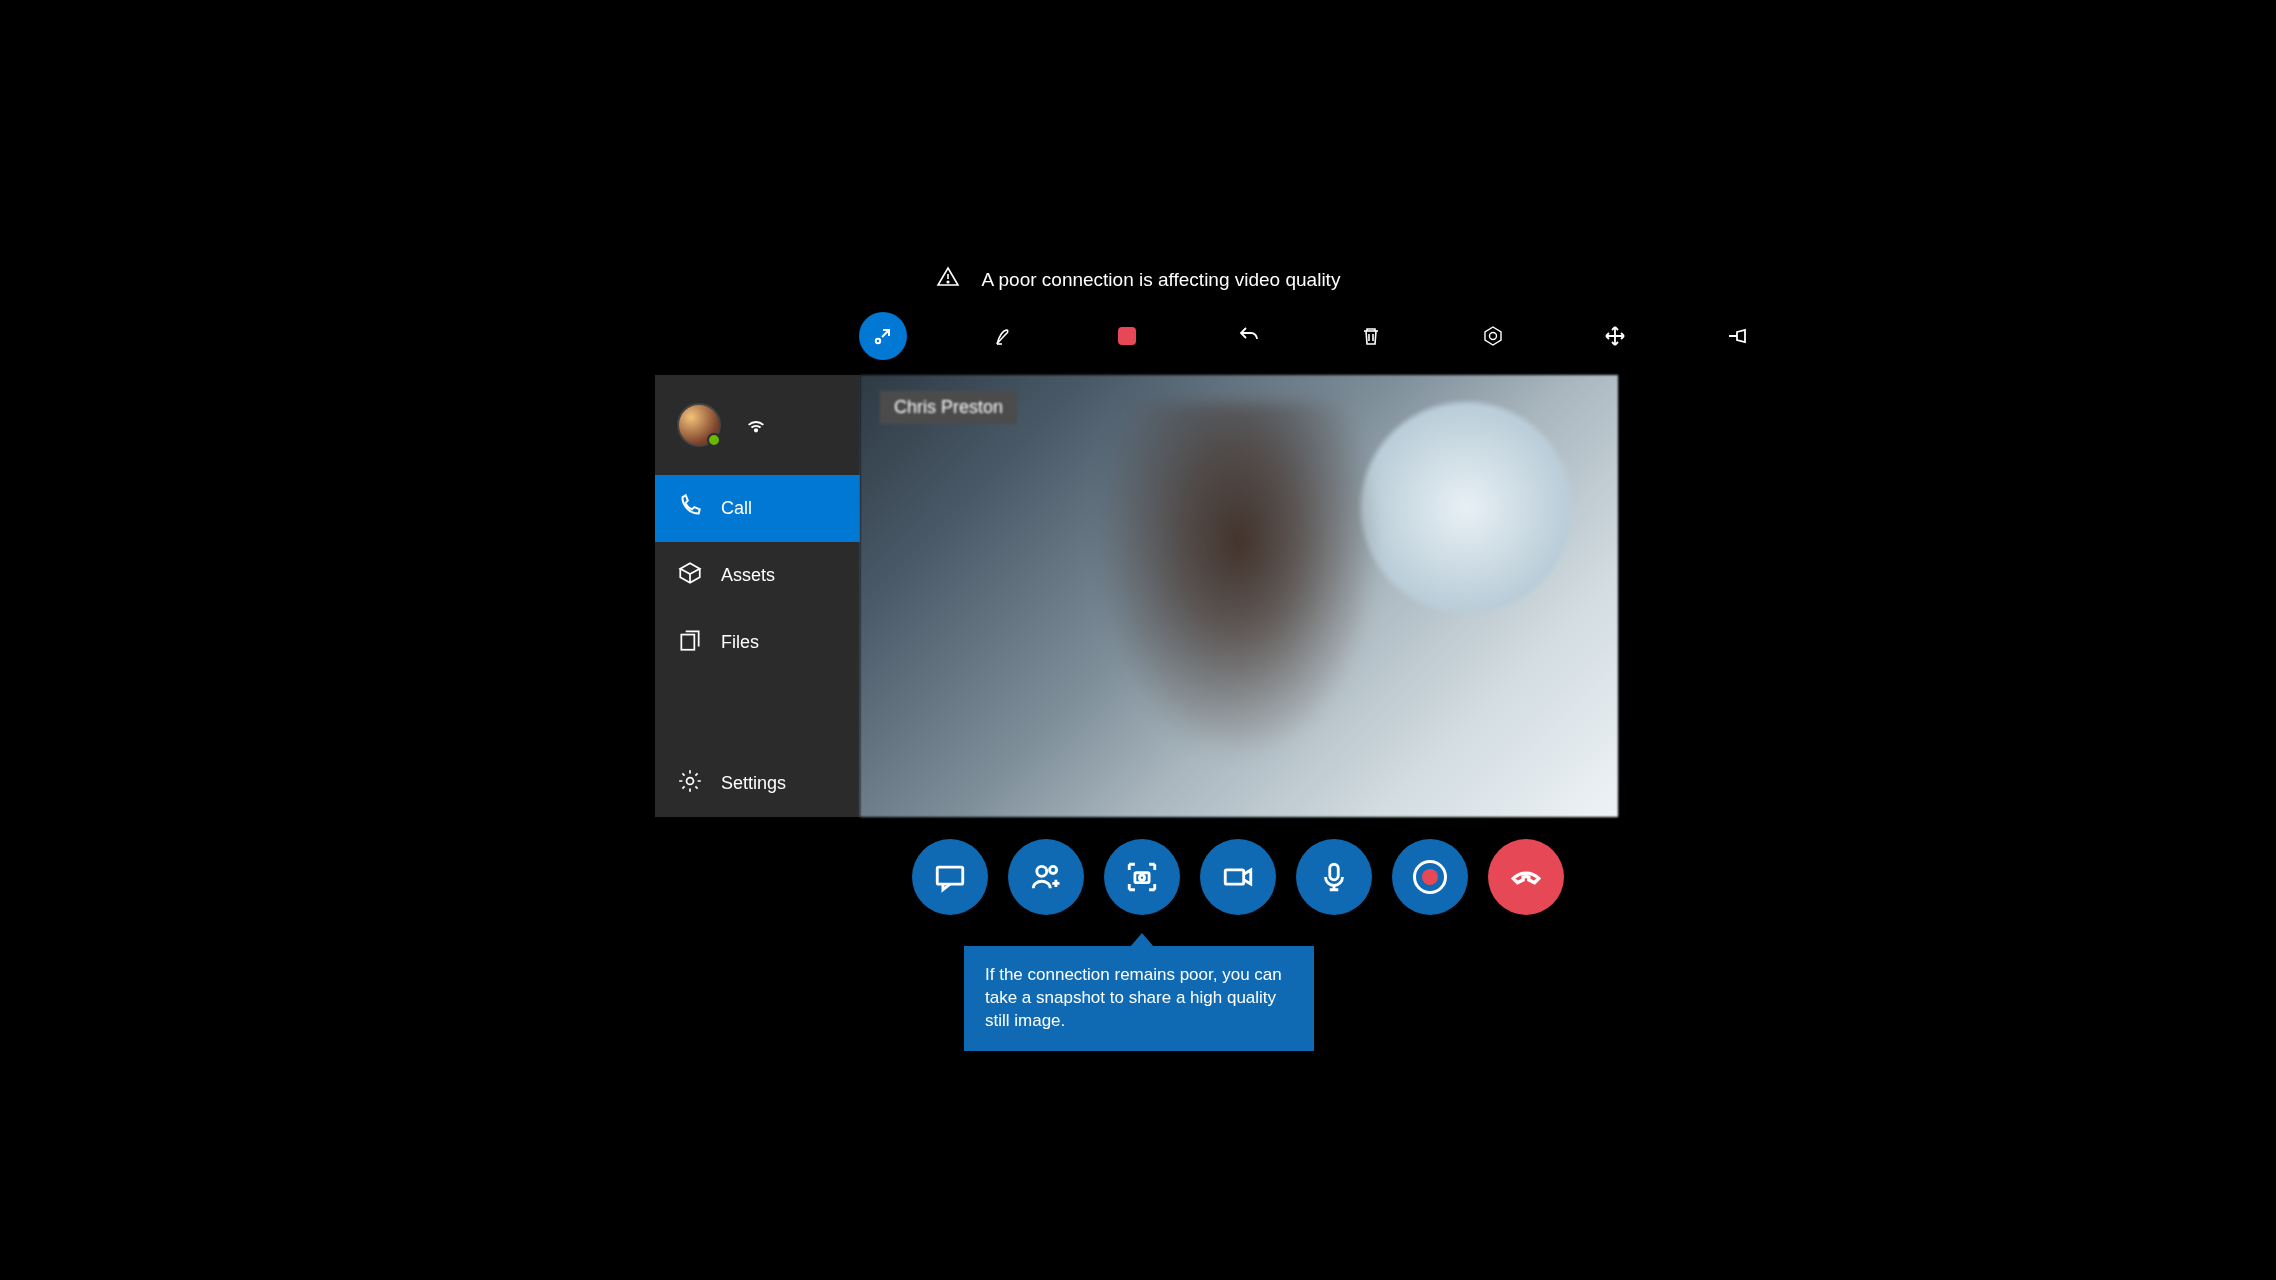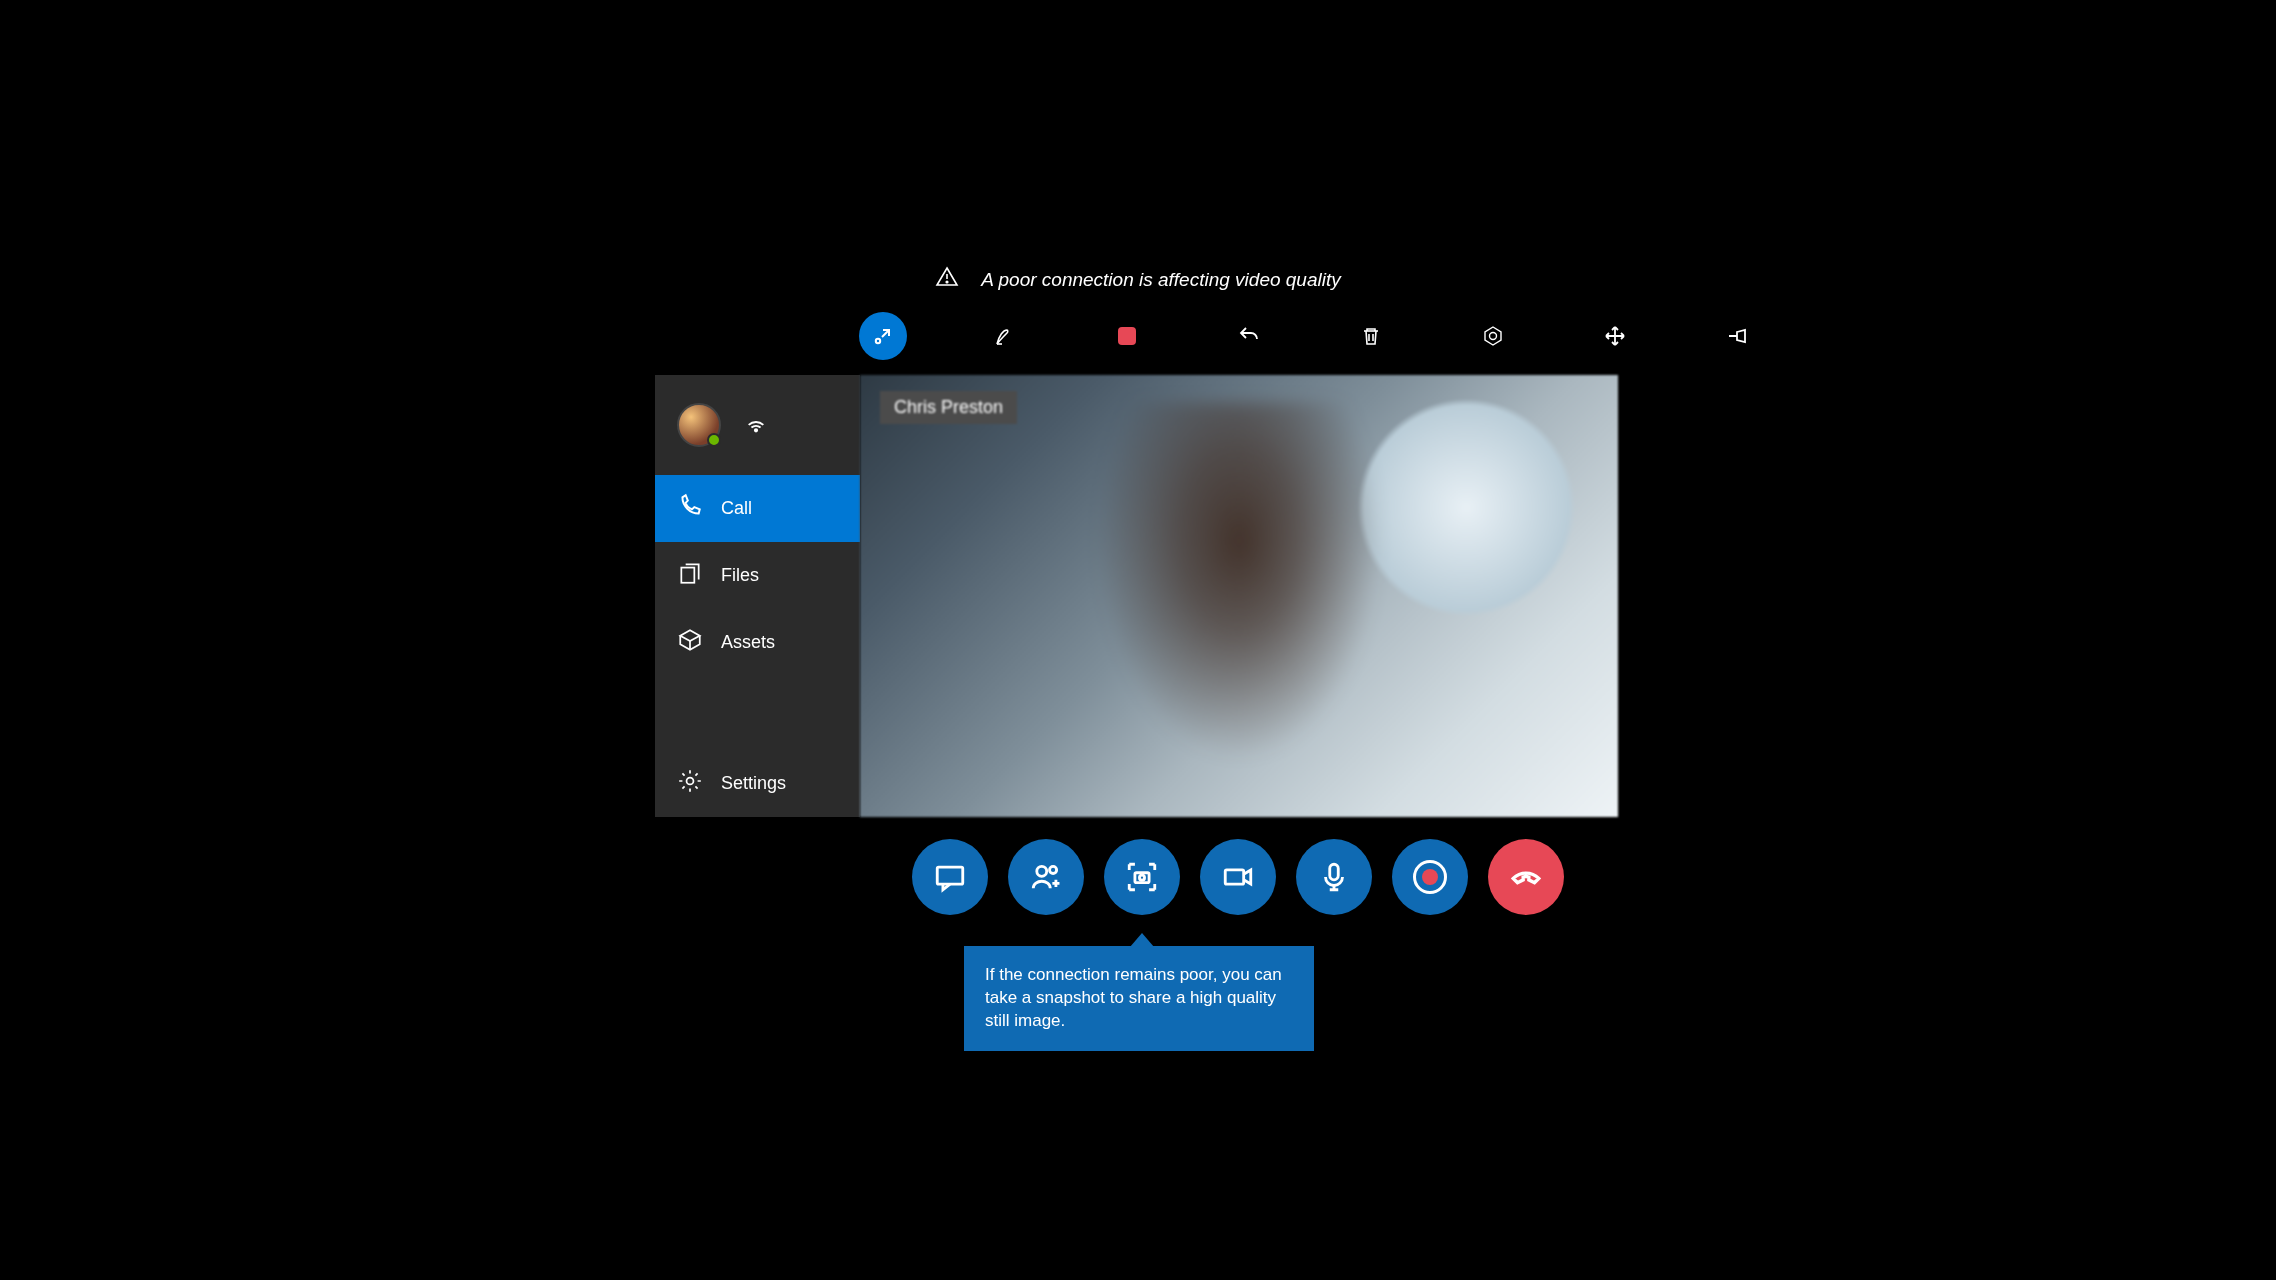--- a/index.html
+++ b/index.html
@@ -26,21 +26,20 @@
   .warn {
     position: absolute;
     left: 0; right: 0;
     top: 30px;
     display: flex;
     align-items: center;
     justify-content: center;
     gap: 22px;
     font-size: 19px;
     font-weight: 400;
-    font-style: italic;
   }
   .warn svg { width: 24px; height: 24px; }
 
   
   .toolbar {
     position: absolute;
     top: 77px;
     left: 450px;
     display: flex;
     align-items: center;
@@ -269,35 +268,35 @@
           <span>
             <svg viewBox="0 0 24 24" fill="none" stroke="#fff" stroke-width="1.8">
               <path d="M5 4c0 8 7 15 15 15l1-4-5-2-2 2c-3-1-5-3-6-6l2-2-2-5Z"></path>
             </svg>
           </span>
           <span>Call</span>
         </li>
         <li>
           <span>
             <svg viewBox="0 0 24 24" fill="none" stroke="#fff" stroke-width="1.6">
-              <rect x="4" y="7" width="12" height="14"></rect>
-                <path d="M8 4 H20 V18"></path>
-            </svg>
-          </span>
-          <span>Files</span>
-        </li>
-        <li>
-          <span>
-            <svg viewBox="0 0 24 24" fill="none" stroke="#fff" stroke-width="1.6">
               <path d="M12 3 L21 8 L12 13 L3 8 Z"></path>
                 <path d="M3 8 V16 L12 21 L21 16 V8"></path>
               <path d="M12 13 V21"></path>
             </svg>
           </span>
           <span>Assets</span>
+        </li>
+        <li>
+          <span>
+            <svg viewBox="0 0 24 24" fill="none" stroke="#fff" stroke-width="1.6">
+              <rect x="4" y="7" width="12" height="14"></rect>
+                <path d="M8 4 H20 V18"></path>
+            </svg>
+          </span>
+          <span>Files</span>
         </li>
       </ul>
       <div class="spacer"></div>
       <ul class="nav">
         <li>
           <span>
             <svg viewBox="0 0 24 24" fill="none" stroke="#fff" stroke-width="1.6">
               <circle cx="12" cy="12" r="3.2"></circle>
               <path d="M12 2v3M12 19v3M2 12h3M19 12h3M5 5l2 2M17 17l2 2M19 5l-2 2M7 17l-2 2"></path>
             </svg>

